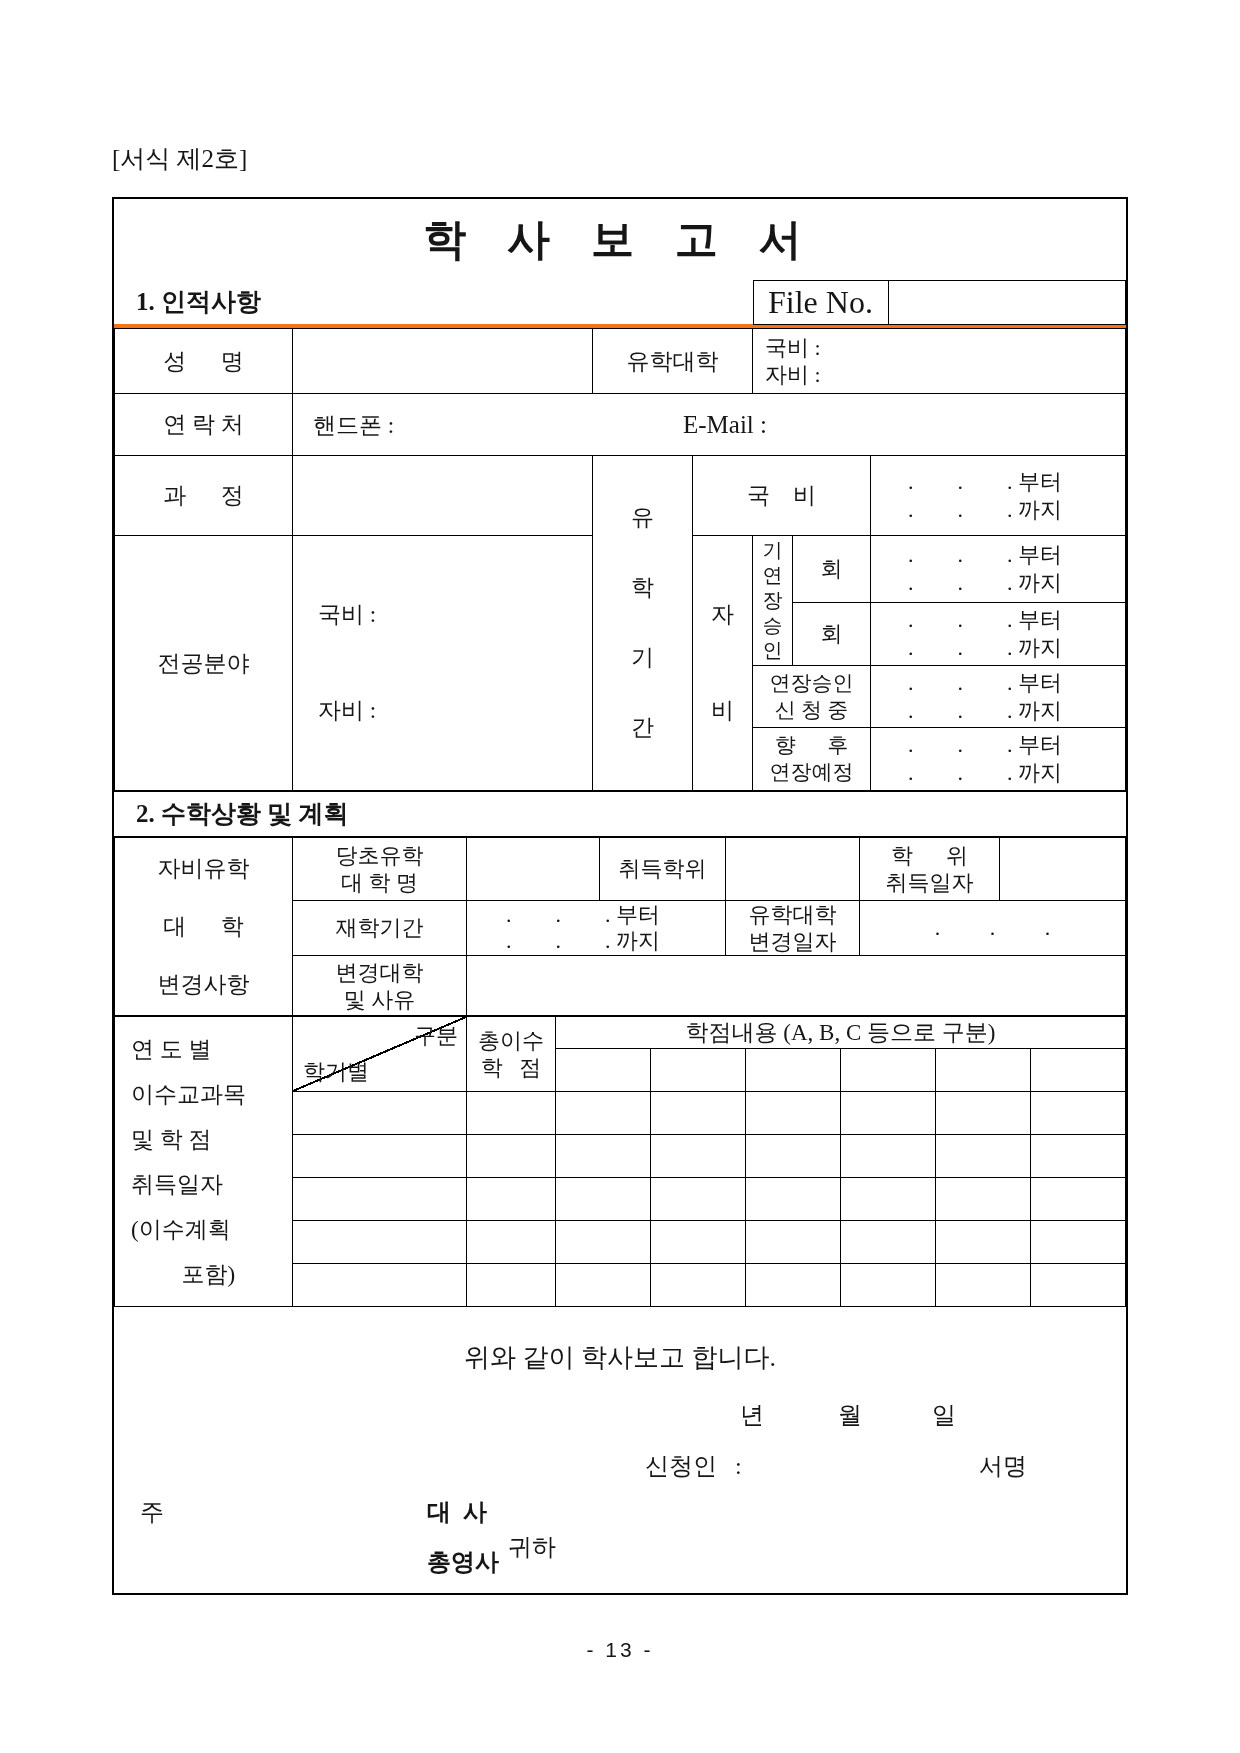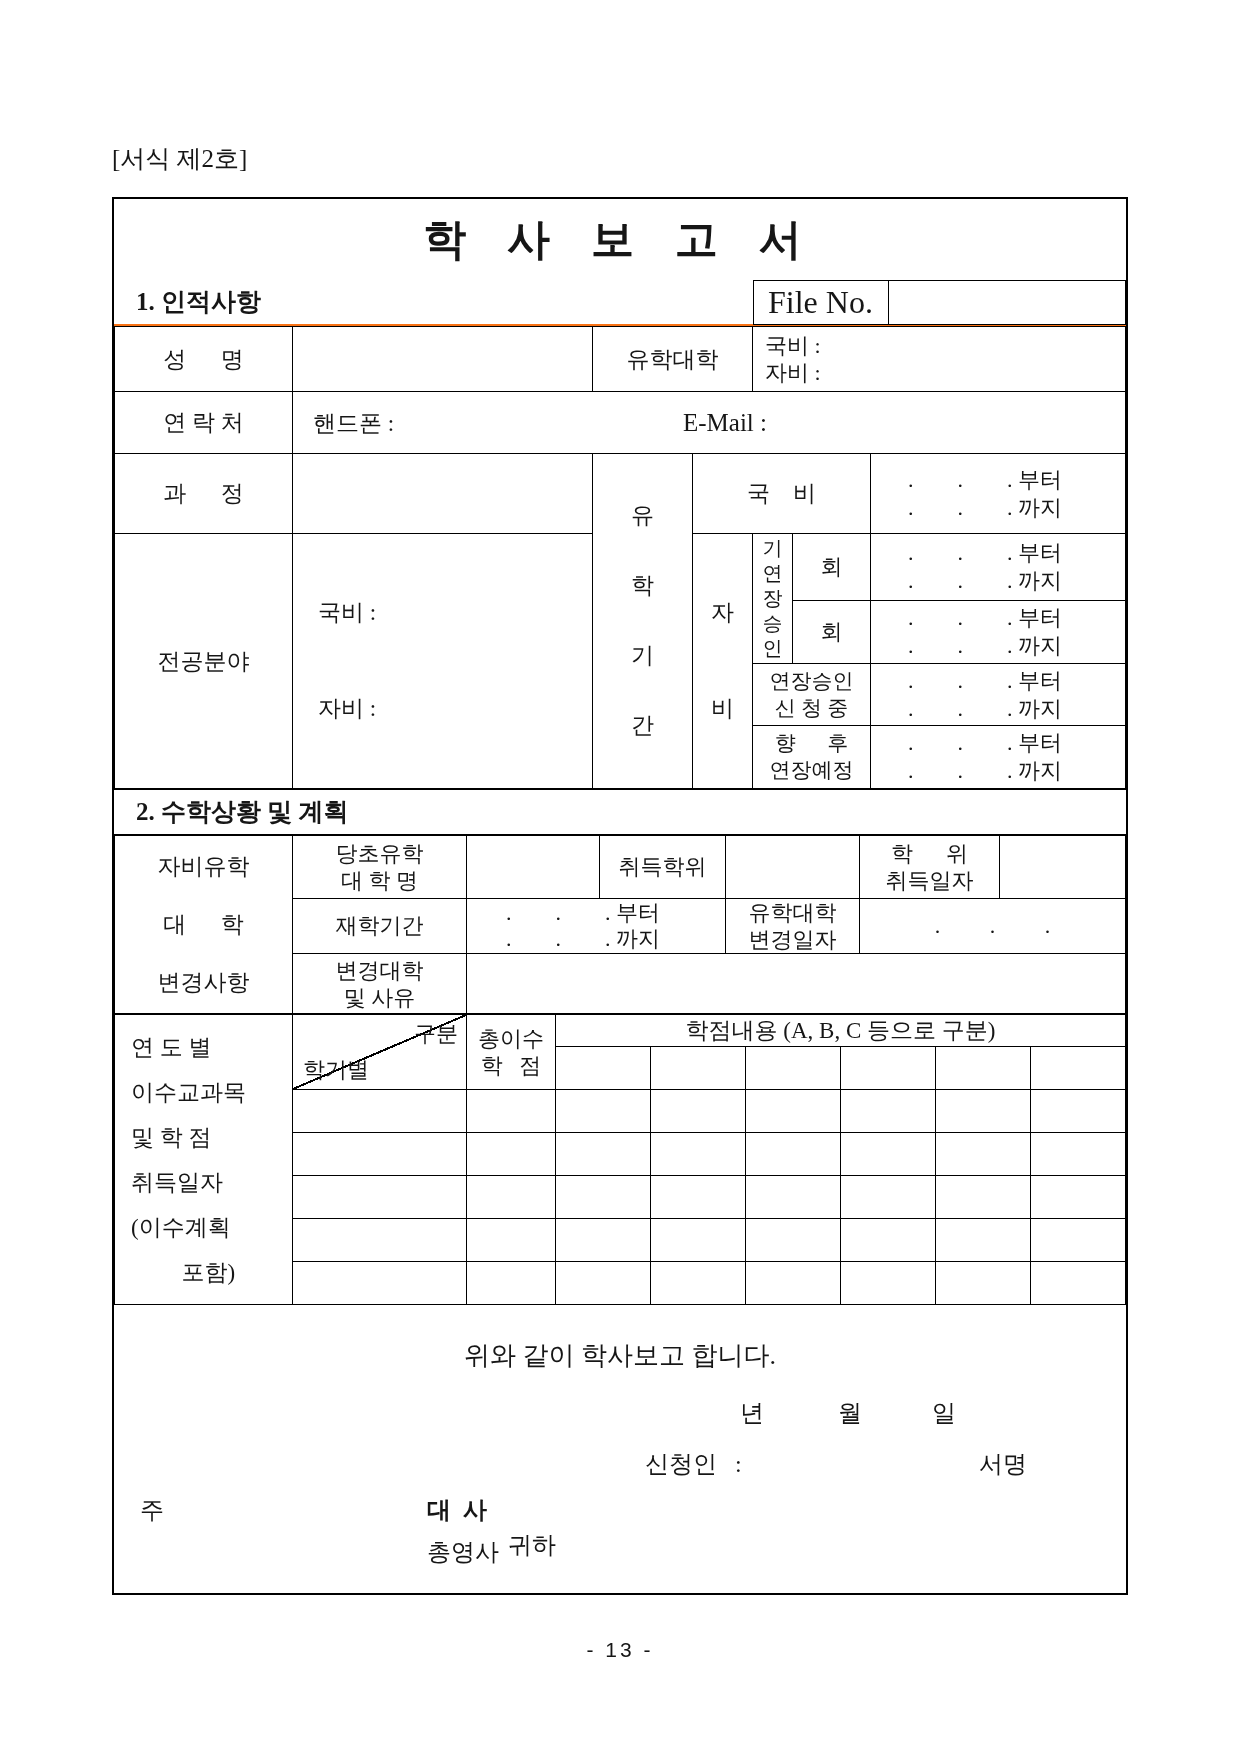--- a/index.html
+++ b/index.html
@@ -15,21 +15,21 @@
   .box {
     position:absolute; left:112px; top:197px; width:1016px; height:1398px;
     border:2px solid #000; box-sizing:border-box;
   }
 
   .title-row { height:81px; line-height:81px; text-align:center;
     font-size:43px; font-weight:bold; letter-spacing:0.35em; }
 
   .h-row { position:relative; height:44px; line-height:44px; font-weight:bold;
     font-size:25px; padding-left:22px; box-sizing:content-box; }
-  .h1 { border-bottom:2px solid #f97316; }
+  .h1 { border-bottom:4px solid #f97316; }
   .h2 { border-top:1px solid #000; border-bottom:1px solid #000; }
 
   .fileno { position:absolute; top:0; left:639px; width:373px; height:45px;
     border:1px solid #000; box-sizing:border-box; display:flex;
     font-weight:normal; background:#fff; z-index:2; }
   .fileno .fl-lab { width:135px; border-right:1px solid #000; box-sizing:border-box;
     line-height:42px; padding-left:14px; font-size:32px; }
   .fileno .fl-val { flex:1; }
 
   table.t { border-collapse:collapse; table-layout:fixed; width:100%; }
@@ -78,21 +78,21 @@
   .footer span { position:absolute; line-height:30px; }
   .f-statement { left:350px; top:36px; font-size:26px;font-family:Liberation Serif, serif; }
   .f-year  { left:626px; top:93px; }
   .f-month { left:724px; top:93px; }
   .f-day   { left:818px; top:93px; }
   .f-applicant { left:531px; top:144px; }
   .f-sign      { left:865px; top:144px; }
   .f-ju        { left:26px;  top:190px; }
   .f-amb       { left:313px; top:190px;font-weight:bold; }
   .f-hon       { left:394px; top:225px; }
-  .f-consul    { left:313px; top:232px; }
+  .f-consul    { left:313px; top:240px;font-weight:bold; }
 
   .pageno { position:absolute; top:1638px; left:0; width:100%; text-align:center;
     font-size:21px; letter-spacing:3px;
     font-family:"Liberation Sans","DejaVu Sans",sans-serif; }
 </style>
 </head>
 <body>
 
 <div class="page">
 

